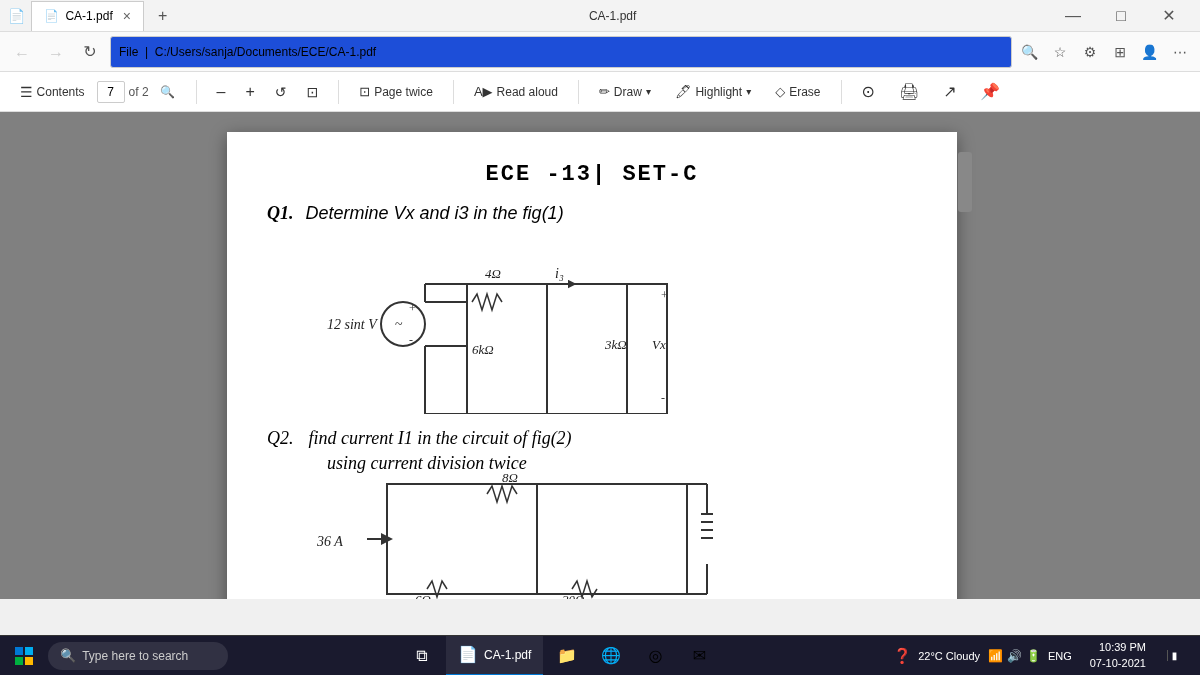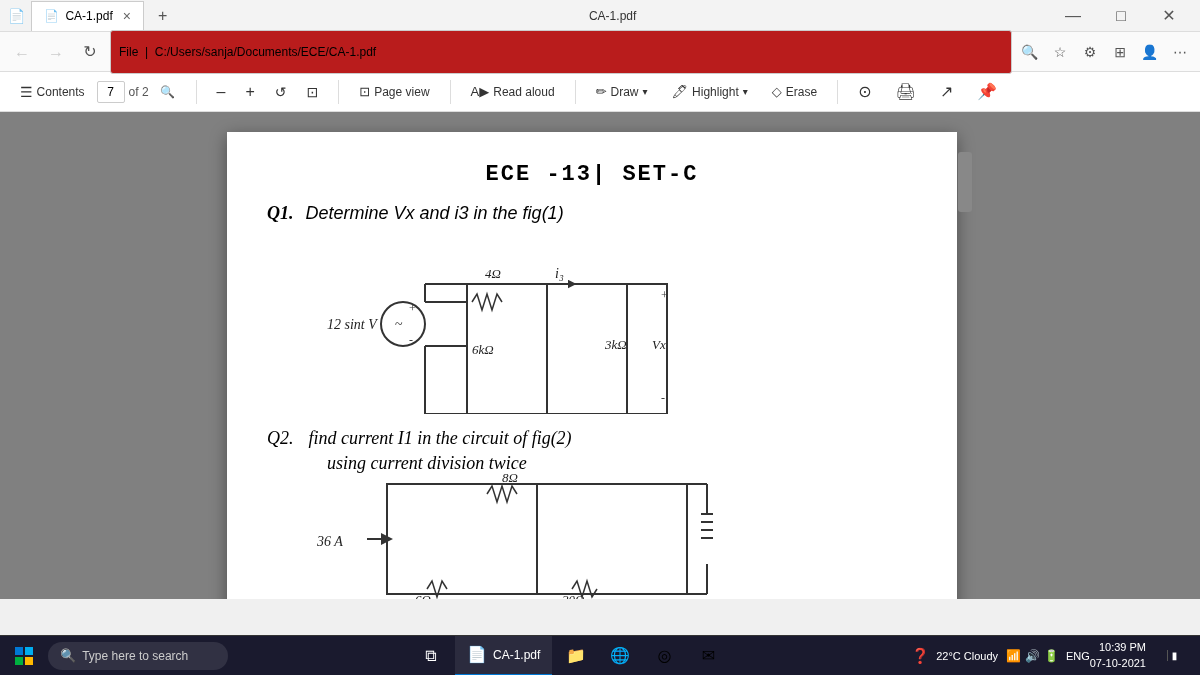--- a/index.html
+++ b/index.html
@@ -18,21 +18,21 @@
     .tab-new { padding: 4px 8px; font-size: 16px; color: #555; cursor: pointer; }
     .win-btn { width: 46px; height: 32px; display: flex; align-items: center; justify-content: center; font-size: 16px; cursor: pointer; color: #555; }
 
     
     #address-bar {
       display: flex; align-items: center; height: 40px; background: #fafafa;
       border-bottom: 1px solid #ddd; padding: 0 8px; gap: 6px;
     }
     .nav-btn { width: 28px; height: 28px; display: flex; align-items: center; justify-content: center; border: none; background: none; cursor: pointer; font-size: 16px; color: #555; border-radius: 4px; }
     .nav-btn:disabled { color: #ccc; cursor: default; }
-    #url-bar { flex: 1; height: 44px; border: 1px solid #ccc; border-radius: 3px; padding: 0 8px; font-size: 12px; background: #b91c1c; }
+    #url-bar { flex: 1; height: 32px; border: 1px solid #ccc; border-radius: 3px; padding: 0 8px; font-size: 12px; background: #1d4ed8; }
     .addr-icon { width: 24px; height: 24px; display: flex; align-items: center; justify-content: center; color: #555; font-size: 14px; cursor: pointer; }
 
     
     #toolbar {
       display: flex; align-items: center; height: 40px; background: white;
       border-bottom: 1px solid #ddd; padding: 0 12px; gap: 8px;
     }
     .tool-section { display: flex; align-items: center; gap: 4px; }
     .tool-sep { width: 1px; height: 24px; background: #ddd; margin: 0 4px; }
     .tool-btn { display: flex; align-items: center; gap: 4px; padding: 4px 8px; border: none; background: none; cursor: pointer; font-size: 12px; color: #333; border-radius: 3px; height: 28px; }
@@ -46,21 +46,21 @@
     #taskbar {
       position: fixed; bottom: 0; left: 0; right: 0; height: 40px;
       background: #1a1a2e; display: flex; align-items: center;
       border-top: 1px solid #333; z-index: 100;
     }
     #taskbar-left { display: flex; align-items: center; height: 100%; }
     #taskbar-center { flex: 1; display: flex; align-items: center; justify-content: center; gap: 4px; }
     #taskbar-right { display: flex; align-items: center; gap: 6px; padding-right: 8px; }
     .taskbar-btn { width: 40px; height: 40px; display: flex; align-items: center; justify-content: center; cursor: pointer; font-size: 18px; }
     .taskbar-app { height: 40px; padding: 0 12px; display: flex; align-items: center; gap: 6px; cursor: pointer; border-bottom: 2px solid #0078d4; background: rgba(255,255,255,0.08); font-size: 12px; color: white; }
-    .sys-tray { display: flex; align-items: center; gap: 0; color: white; font-size: 11px; }
+    .sys-tray { display: flex; align-items: center; gap: 18px; color: white; font-size: 11px; }
     .sys-tray-icons { display: flex; align-items: center; gap: 4px; }
     .clock { text-align: right; color: white; font-size: 11px; line-height: 1.4; }
     .taskbar-start { width: 48px; height: 40px; display: flex; align-items: center; justify-content: center; cursor: pointer; }
     .win-logo { width: 18px; height: 18px; display: grid; grid-template-columns: 1fr 1fr; gap: 2px; }
     .win-logo-sq { background: #0078d4; }
     .taskbar-search { display: flex; align-items: center; background: rgba(255,255,255,0.1); border-radius: 20px; padding: 4px 12px; gap: 6px; color: #ccc; font-size: 12px; cursor: pointer; height: 28px; min-width: 180px; }
 
     
     .pdf-page {
       background: white; width: 730px; min-height: 580px;
@@ -128,21 +128,21 @@
     <button class="tool-btn">
       <span style="font-size:14px;">↺</span>
     </button>
     <button class="tool-btn">
       <span style="font-size:14px;">⊡</span>
     </button>
   </div>
   <div class="tool-sep"></div>
   <button class="tool-btn">
     <span style="font-size:13px;">⊡</span>
-    <span>Page view</span>
+    <span>Page twice</span>
   </button>
   <div class="tool-sep"></div>
   <button class="tool-btn">
     <span style="font-size:13px;">A▶</span>
     <span>Read aloud</span>
   </button>
   <div class="tool-sep"></div>
   <button class="tool-btn">
     <span style="font-size:13px;">✏</span>
     <span>Draw</span>

